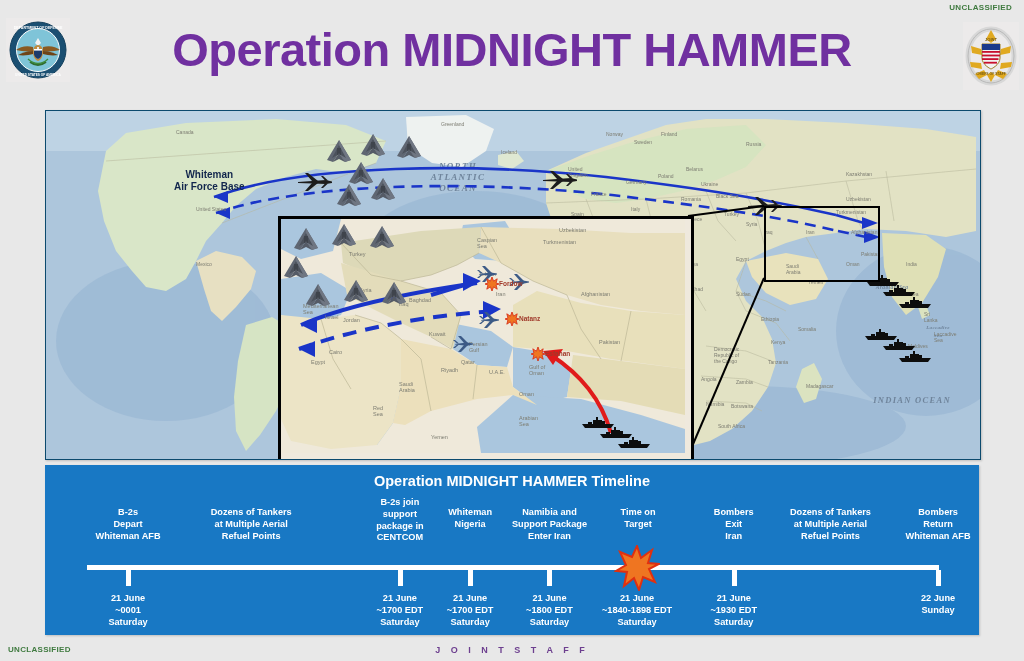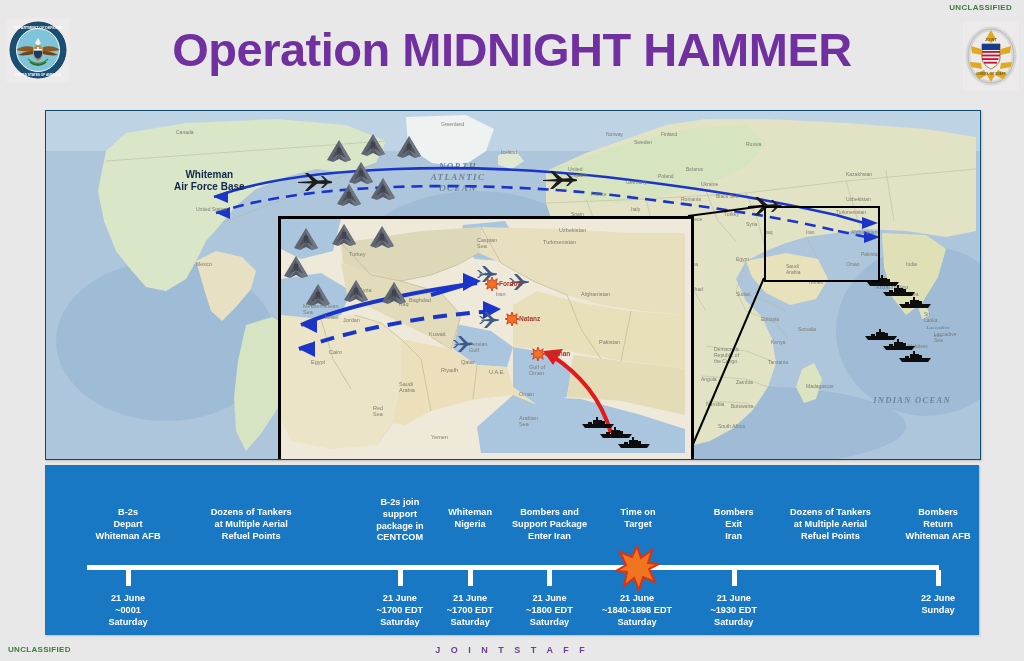--- a/index.html
+++ b/index.html
@@ -744,20 +744,21 @@
     <rect x="20" y="4" width="4" height="3"></rect>
     <rect x="7" y="5" width="4" height="2"></rect>
     <path d="M16 0 L17 3 L15 3 Z"></path>
   </g>
           </svg></div>
       </div>
   </div>
 </div>
 
 <div class="tl-panel">
+  <div class="tl-title">Operation MIDNIGHT HAMMER Timeline</div>
   <div class="tl-bar"></div>
   <div id="tlTicks">
       <div class="tick" style="left: 81.0493px;"></div>
       <div class="tick" style="left: 352.887px;"></div>
       <div class="tick" style="left: 423.126px;"></div>
       <div class="tick" style="left: 502.488px;"></div>
       <div class="tick" style="left: 686.754px;"></div>
       <div class="tick" style="left: 891.088px;"></div>
     </div>
   <div id="tlLabels">
@@ -790,21 +791,21 @@
       <div class="ev-label" style="width: 126px; left: 362.126px; top: 42px;">
         <div>Whiteman</div>
         <div>Nigeria</div>
       </div>
       <div class="ev-time" style="width: 118px; left: 366.126px; top: 127px;">
         <div>21 June</div>
         <div>~1700 EDT</div>
         <div>Saturday</div>
       </div>
       <div class="ev-label" style="width: 126px; left: 441.488px; top: 42px;">
-        <div>Bombers and</div>
+        <div>Namibia and</div>
         <div>Support Package</div>
         <div>Enter Iran</div>
       </div>
       <div class="ev-time" style="width: 118px; left: 445.488px; top: 127px;">
         <div>21 June</div>
         <div>~1800 EDT</div>
         <div>Saturday</div>
       </div>
       <div class="tot-burst" style="left: 569.06px; top: 80px;"><svg viewBox="0 0 46 46" width="46" height="46">
   <polygon points="23,1 27,13 38,5 34,18 45,19 35,24 41,37 29,32 25,45 20,33 10,41 13,27 2,26 12,20 6,7 18,12" fill="#ef7521" stroke="#e03010" stroke-width="2"></polygon>

